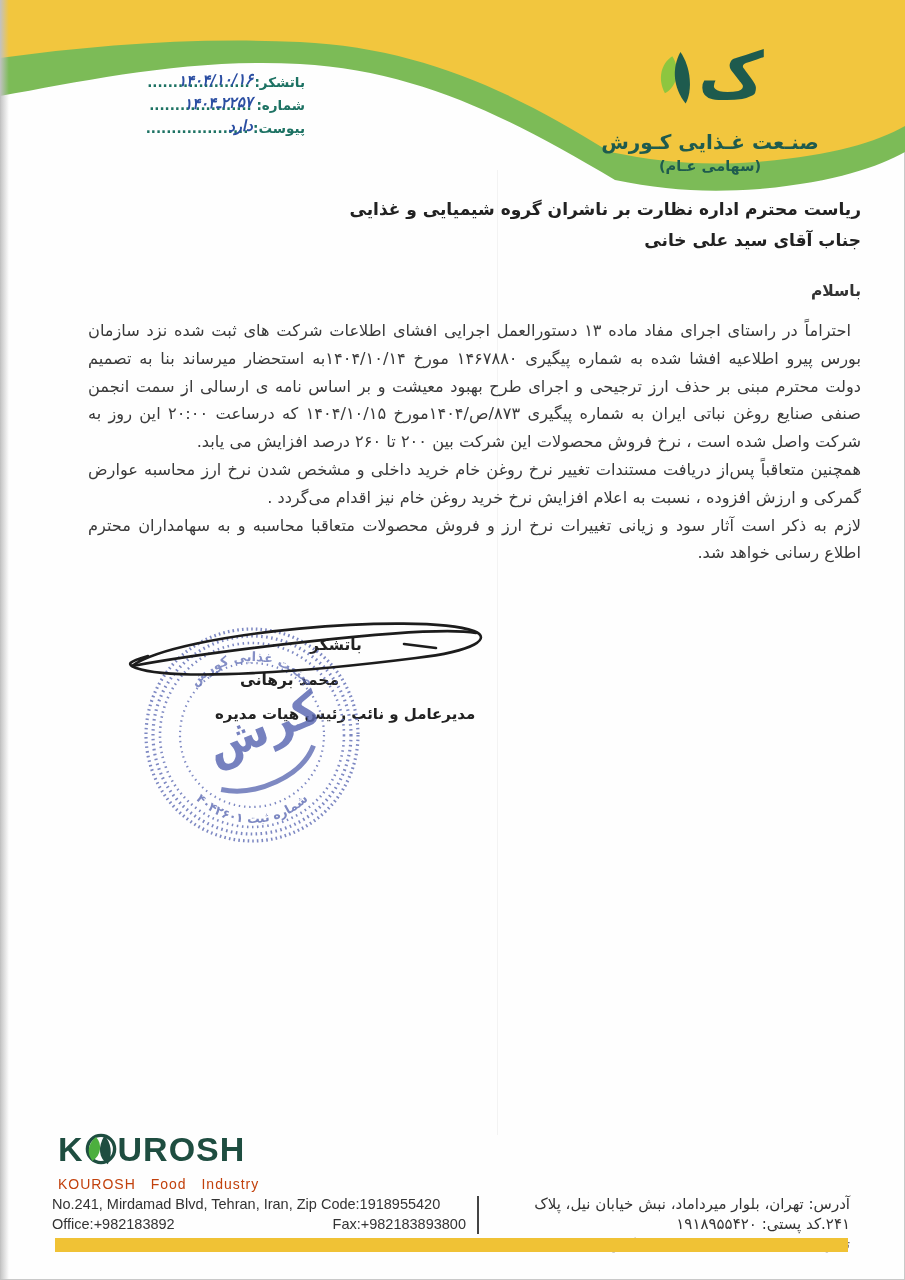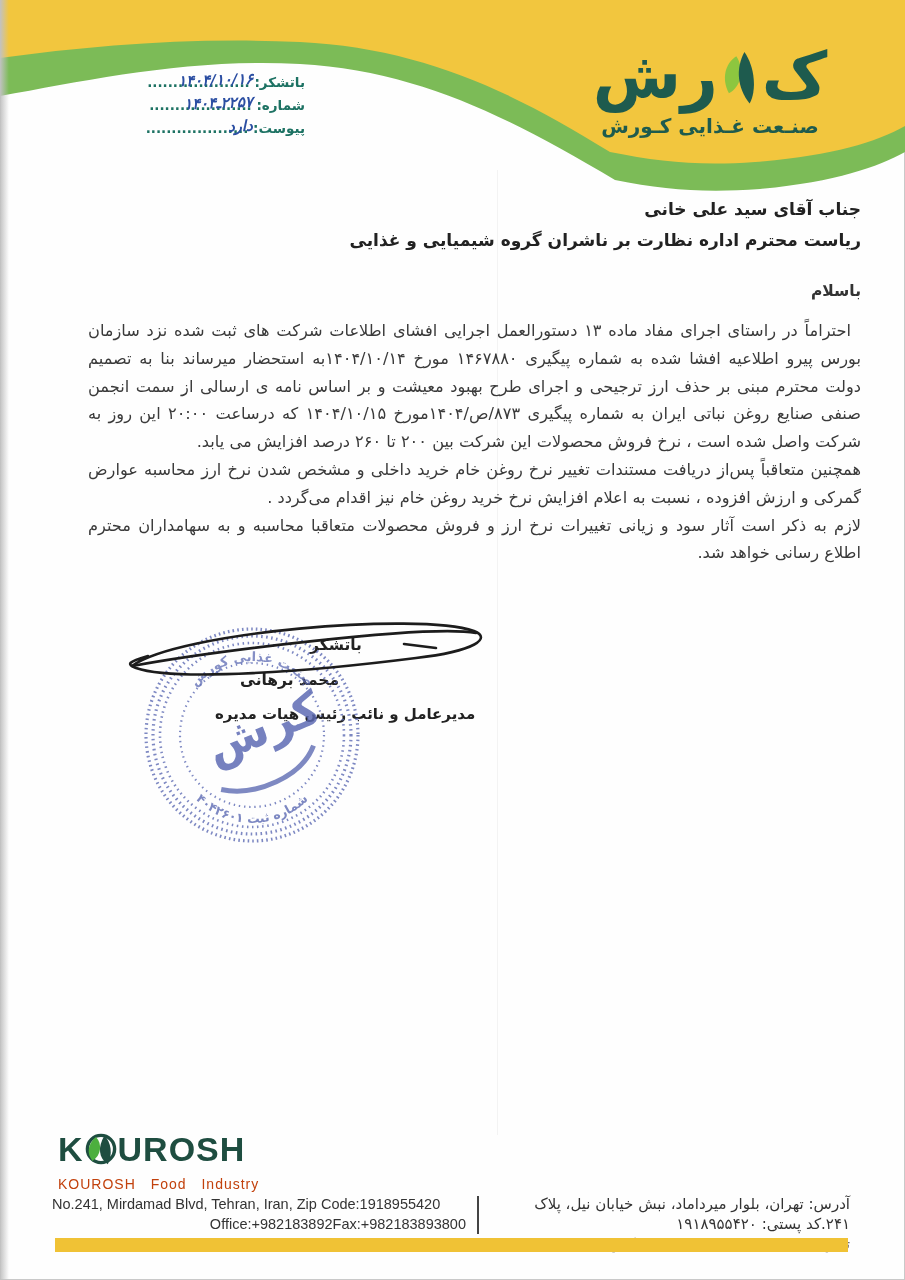--- a/index.html
+++ b/index.html
@@ -13,21 +13,21 @@
   .scan-edge-left{position:absolute;left:0;top:0;bottom:0;width:9px;
     background:linear-gradient(90deg,#c2c2c2,rgba(255,255,255,0));pointer-events:none;}
   .scan-fold{position:absolute;left:497px;top:170px;height:965px;width:1px;
     background:rgba(60,60,60,.06);pointer-events:none;}
   
   .header-wave{position:absolute;top:0;left:0;}
   .brand{position:absolute;top:22px;right:30px;width:330px;text-align:center;direction:rtl;}
   .brand-logo{display:flex;direction:rtl;justify-content:center;align-items:flex-end;gap:2px;height:86px;}
   .brand-logo .glyph{font-size:64px;font-weight:bold;color:#1e5b4e;line-height:1;
     font-family:"DejaVu Sans",sans-serif;letter-spacing:-2px;}
-  .brand-sub{margin-top:6px;font-size:20px;font-weight:bold;color:#1e5b4e;}
+  .brand-sub{margin-top:22px;font-size:20px;font-weight:bold;color:#1e5b4e;}
   .brand-type{margin-top:4px;font-size:14.5px;font-weight:bold;color:#1e5b4e;}
   
   .doc-fields{position:absolute;top:74px;right:600px;width:220px;direction:rtl;}
   .doc-row{position:relative;height:23px;font-size:13.5px;font-weight:bold;color:#1d7263;
     white-space:nowrap;}
   .doc-row .dots{color:#1d7263;letter-spacing:1px;}
   .doc-row .hand{position:absolute;top:-3px;right:52px;color:#2b4ea2;font-size:15px;
     font-style:italic;font-weight:bold;transform:rotate(-2deg);letter-spacing:1px;white-space:nowrap;}
   
   .letter{position:absolute;top:194px;left:66px;right:44px;direction:rtl;}
@@ -44,21 +44,21 @@
   .sig-title{left:215px;top:705px;font-size:15px;}
   .stamp{position:absolute;left:133px;top:616px;opacity:.92;}
   .signature-ink{position:absolute;left:118px;top:604px;}
   
   .footer{position:absolute;left:0;right:0;bottom:0;height:150px;font-family:"Liberation Sans",sans-serif;}
   .f-logo{position:absolute;left:58px;top:2px;}
   .f-logo-main{display:flex;align-items:center;font-size:34px;font-weight:bold;color:#1e4d40;
     letter-spacing:1px;line-height:1;}
   .f-logo-sub{margin-top:10px;font-size:14px;color:#c2410c;word-spacing:10px;letter-spacing:1px;}
   .f-en{position:absolute;left:52px;top:64px;width:414px;font-size:14.5px;color:#333;line-height:20px;}
-  .f-en-row2{display:flex;justify-content:flex-end;}
+  .f-en-row2{display:flex;justify-content:space-between;}
   .f-divider{position:absolute;left:477px;top:66px;height:38px;width:1.5px;background:#444;}
   .f-fa{position:absolute;right:55px;top:64px;width:360px;direction:rtl;font-size:15px;color:#333;
     line-height:20px;font-family:"DejaVu Sans",sans-serif;}
   .f-fa-row2{display:flex;justify-content:space-between;direction:rtl;}
   .f-bar{position:absolute;left:55px;right:57px;top:108px;height:14px;background:#f0c235;}
 </style>
 </head>
 <body>
 
 <div class="page">
@@ -68,23 +68,23 @@
     <path fill="#F2C63E" d="M0,58 C90,46 190,37 300,42 C420,48 510,90 610,152 C660,162 700,166 755,162 C830,156 875,143 905,126 L905,0 L0,0 Z"></path>
   </svg>
 
   <div class="brand">
     <div class="brand-logo">
       <span class="glyph">ک</span>
       <svg width="40" height="62" viewBox="0 0 54 84">
         <path fill="#8DC63F" d="M22,14 C6,24 2,46 12,64 C28,56 34,32 22,14 Z"></path>
         <path fill="#1E5B4E" d="M33,8 C21,30 23,56 40,78 C50,60 47,28 33,8 Z"></path>
       </svg>
-      <span class="glyph">رش</span>
     </div>
     <div class="brand-sub">صنـعت غـذایی کـورش</div>
+    <div class="brand-type">(سهامی عـام)</div>
   </div>
 
   <div class="doc-fields">
     <div class="doc-row">
       <span>باتشکر:</span>
       <span class="dots">....................</span>
       <span class="hand">۱۴۰۴/۱۰/۱۶</span>
     </div>
     <div class="doc-row">
       <span>شماره:</span>
@@ -92,22 +92,22 @@
       <span class="hand">۲۲۵۷ـ۱۴۰۴</span>
     </div>
     <div class="doc-row">
       <span>پیوست:</span>
       <span class="dots">....................</span>
       <span class="hand">دارد</span>
     </div>
   </div>
 
   <div class="letter">
+    <div class="recipient">ریاست محترم اداره نظارت بر ناشران گروه شیمیایی و غذایی</div>
     <div class="recipient">جناب آقای سید علی خانی</div>
-    <div class="recipient">ریاست محترم اداره نظارت بر ناشران گروه شیمیایی و غذایی</div>
     <div class="salutation">باسلام</div>
     <div class="body-text">
       <p>احتراماً در راستای اجرای مفاد ماده ۱۳ دستورالعمل اجرایی افشای اطلاعات شرکت های ثبت شده نزد سازمان بورس پیرو اطلاعیه افشا شده به شماره پیگیری ۱۴۶۷۸۸۰ مورخ ۱۴۰۴/۱۰/۱۴به استحضار میرساند بنا به تصمیم دولت محترم مبنی بر حذف ارز ترجیحی و اجرای طرح بهبود معیشت و بر اساس نامه ی ارسالی از سمت انجمن صنفی صنایع روغن نباتی ایران به شماره پیگیری ۸۷۳/ص/۱۴۰۴مورخ ۱۴۰۴/۱۰/۱۵ که درساعت ۲۰:۰۰ این روز به شرکت واصل شده است ، نرخ فروش محصولات این شرکت بین ۲۰۰ تا ۲۶۰ درصد افزایش می یابد.</p>
       <p>همچنین متعاقباً پس‌از دریافت مستندات تغییر نرخ روغن خام خرید داخلی و مشخص شدن نرخ ارز محاسبه عوارض گمرکی و ارزش افزوده ، نسبت به اعلام افزایش نرخ خرید روغن خام نیز اقدام می‌گردد .</p>
       <p>لازم به ذکر است آثار سود و زیانی تغییرات نرخ ارز و فروش محصولات متعاقبا محاسبه و به سهامداران محترم اطلاع رسانی خواهد شد.</p>
     </div>
   </div>
 
   <div class="sig-line sig-thanks">باتشکر</div>
   <div class="sig-line sig-name">محمد برهانی</div>

